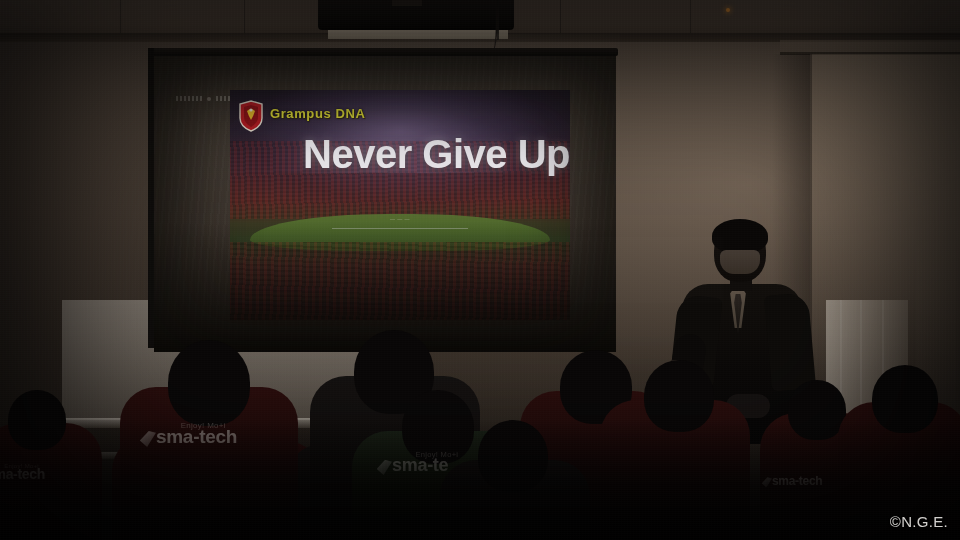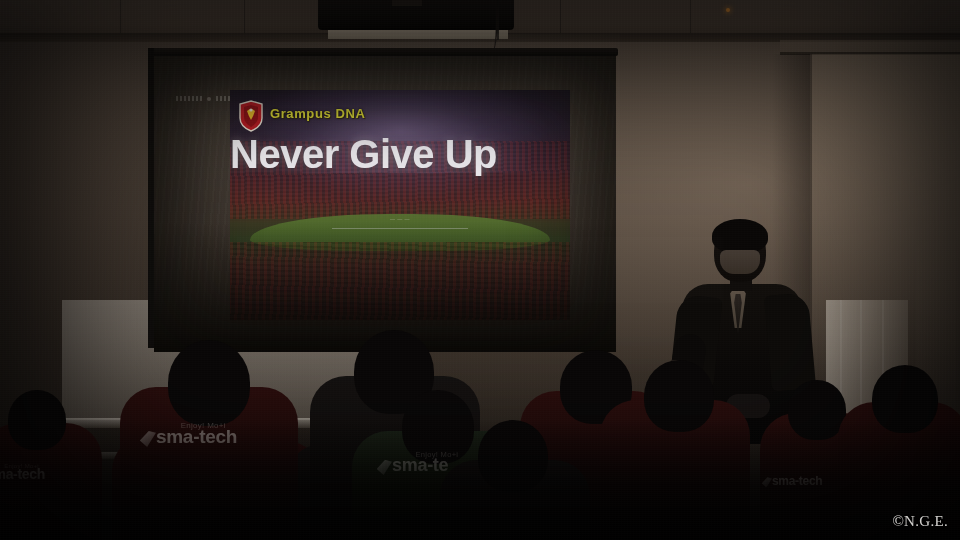--- a/index.html
+++ b/index.html
@@ -165,21 +165,21 @@
   .grampus-crest{
     position:absolute;left:8px;top:10px;width:26px;height:32px;
   }
   .slide-kicker{
     position:absolute;left:40px;top:16px;
     font-size:13px;font-weight:bold;letter-spacing:.6px;
     color:#e8e43a;
     text-shadow:0 0 3px rgba(0,0,0,.75), 1px 1px 0 rgba(60,50,0,.6);
   }
   .slide-title{
-    position:absolute;left:0;right:0;top:42px;text-align:left;
+    position:absolute;left:0;right:0;top:42px;text-align:right;
     font-size:40px;font-weight:bold;letter-spacing:-.5px;
     color:#f2f0f4;
     text-shadow:0 0 10px rgba(255,255,255,.35), 0 2px 6px rgba(0,0,0,.5);
   }
   .slide-subtitle{
     position:absolute;left:0;right:0;top:92px;text-align:center;
     font-size:29px;font-weight:bold;letter-spacing:1px;
     color:#ef3a22;
     text-shadow:0 0 8px rgba(190,30,15,.55), 0 2px 4px rgba(0,0,0,.5);
   }
@@ -289,21 +289,20 @@
   .grain{
     position:absolute;inset:0;pointer-events:none;opacity:.16;
     background-image:
       repeating-linear-gradient(0deg, rgba(255,255,255,.05) 0 1px, rgba(0,0,0,0) 1px 2px),
       repeating-linear-gradient(90deg, rgba(255,255,255,.035) 0 1px, rgba(0,0,0,0) 1px 3px);
   }
   .watermark{
     position:absolute;right:12px;bottom:10px;
     color:rgba(238,236,232,.88);font-size:15px;letter-spacing:.3px;
     text-shadow:0 1px 2px rgba(0,0,0,.9);
-    font-family:Liberation Serif, serif;
   }
 </style>
 </head>
 <body>
 
 <div id="stage">
 
   <div class="wall"></div>
   <div class="ceiling"></div>
   <div class="ceiling-tile-line" style="left:120px"></div>

